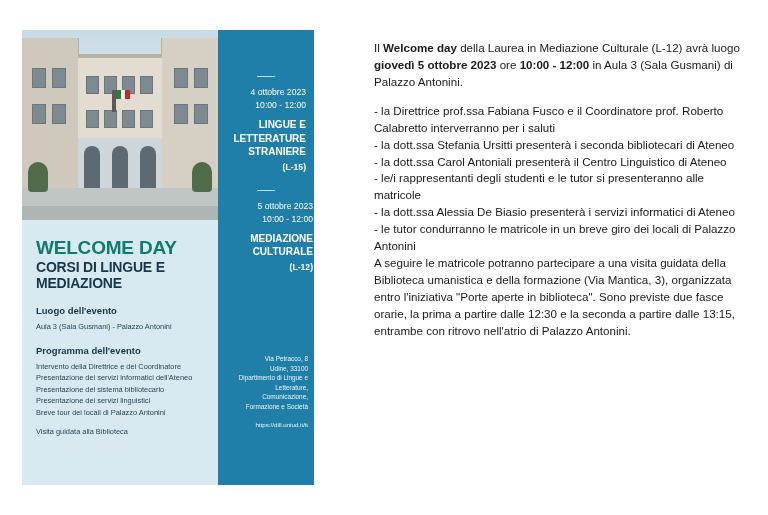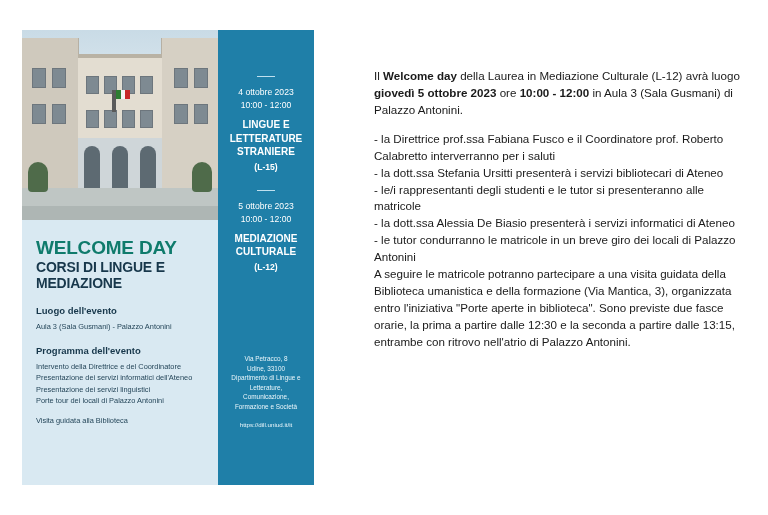--- a/index.html
+++ b/index.html
@@ -140,21 +140,21 @@
     line-height: 1.55;
     margin: 0;
   }
   .sec-gap { height: 8px; }
 
   .poster-right {
     width: 96px;
     flex: none;
     background: #1f7fa8;
     color: #ffffff;
-    text-align: center;
+    text-align: right;
     position: relative;
   }
   .strip-top {
     padding: 46px 8px 0 8px;
   }
   .rule {
     width: 18px; height: 1px; background: #bfe0ef; margin: 0 auto 10px auto;
   }
   .date {
     font-size: 8.6px; margin: 0 0 3px 0;
@@ -162,35 +162,35 @@
   .time {
     font-size: 8.6px; margin: 0 0 8px 0;
   }
   .course {
     font-size: 10px; font-weight: bold; line-height: 1.35; margin: 0 0 3px 0;
     text-transform: uppercase;
   }
   .code {
     font-size: 8.6px; font-weight: bold; margin: 0;
   }
-  .strip-block2 { padding: 0 16px; margin-top: 18px; }
+  .strip-block2 { padding: 0 1px; margin-top: 18px; }
   .addr {
     position: absolute;
     left: 0; right: 0; bottom: 56px;
     font-size: 6.4px;
     line-height: 1.5;
     color: #eaf6fb;
     padding: 0 6px;
   }
   .addr .url { margin-top: 8px; font-size: 6.2px; }
 
   
   .content {
     flex: 1;
-    padding: 68px 28px 0 44px;
+    padding: 40px 28px 0 44px;
     color: #1a1a1a;
     font-size: 11.6px;
     line-height: 1.46;
   }
   .content p { margin: 0 0 12px 0; }
   .content .tight { margin: 0; }
   .content b { font-weight: bold; }
 </style>
 </head>
 <body>
@@ -248,22 +248,23 @@
           </div>
 
           <div class="sec-head">Luogo dell'evento</div>
           <p class="sec-line">Aula 3 (Sala Gusmani) - Palazzo Antonini</p>
 
           <div class="sec-gap"></div>
 
           <div class="sec-head">Programma dell'evento</div>
           <p class="sec-line">Intervento della Direttrice e del Coordinatore</p>
           <p class="sec-line">Presentazione dei servizi informatici dell'Ateneo</p>
+          <p class="sec-line">Presentazione del sistema bibliotecario</p>
           <p class="sec-line">Presentazione dei servizi linguistici</p>
-          <p class="sec-line">Porte tour dei locali di Palazzo Antonini</p>
+          <p class="sec-line">Breve tour dei locali di Palazzo Antonini</p>
           <div class="sec-gap"></div>
           <p class="sec-line">Visita guidata alla Biblioteca</p>
         </div>
       </div>
 
       <div class="poster-right">
         <div class="strip-top">
           <div class="rule"></div>
           <p class="date">4 ottobre 2023</p>
           <p class="time">10:00 - 12:00</p>
@@ -297,21 +298,22 @@
         </div>
       </div>
     </div>
   </div>
 
   <div class="content">
     <p><span>Il </span><b>Welcome day</b><span> della Laurea in Mediazione Culturale (L-12) avrà luogo </span><b>giovedì 5 ottobre 2023</b><span> ore </span><b>10:00 - 12:00</b><span> in Aula 3 (Sala Gusmani) di Palazzo Antonini.</span></p>
 
 
     <p class="tight">- la Direttrice prof.ssa Fabiana Fusco e il Coordinatore prof. Roberto Calabretto interverranno per i saluti</p>
-    <p class="tight">- la dott.ssa Stefania Ursitti presenterà i servizi bibliotecari di Ateneo</p>
+    <p class="tight">- la dott.ssa Stefania Ursitti presenterà i seconda bibliotecari di Ateneo</p>
+    <p class="tight">- la dott.ssa Carol Antoniali presenterà il Centro Linguistico di Ateneo</p>
     <p class="tight">- le/i rappresentanti degli studenti e le tutor si presenteranno alle matricole</p>
     <p class="tight">- la dott.ssa Alessia De Biasio presenterà i servizi informatici di Ateneo</p>
     <p class="tight">- le tutor condurranno le matricole in un breve giro dei locali di Palazzo Antonini</p>
 
     <p class="tight">A seguire le matricole potranno partecipare a una visita guidata della Biblioteca umanistica e della formazione (Via Mantica, 3), organizzata entro l'iniziativa "Porte aperte in biblioteca". Sono previste due fasce orarie, la prima a partire dalle 12:30 e la seconda a partire dalle 13:15, entrambe con ritrovo nell'atrio di Palazzo Antonini.</p>
   </div>
 
 </div>
 
 </body></html>

